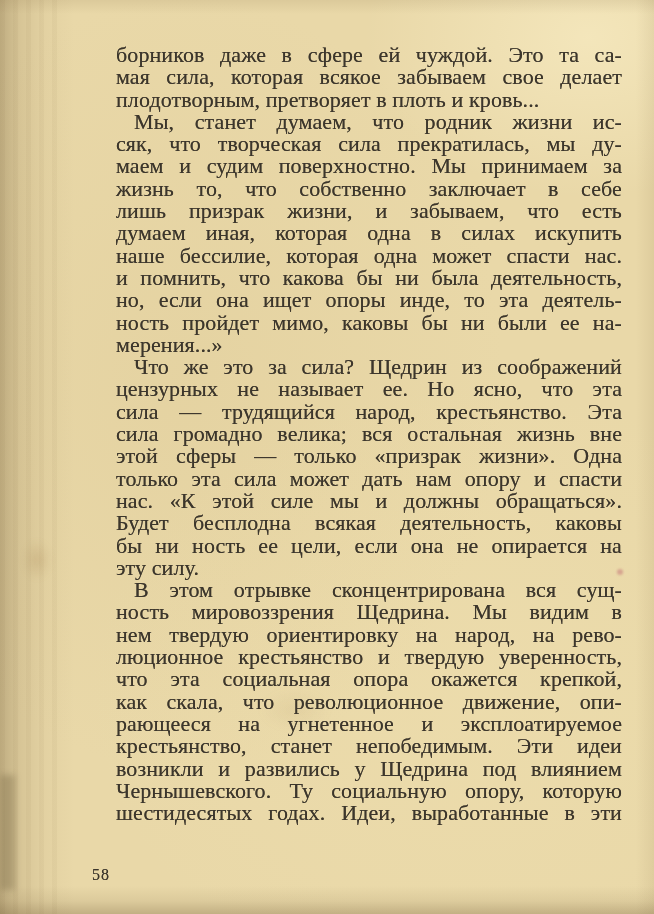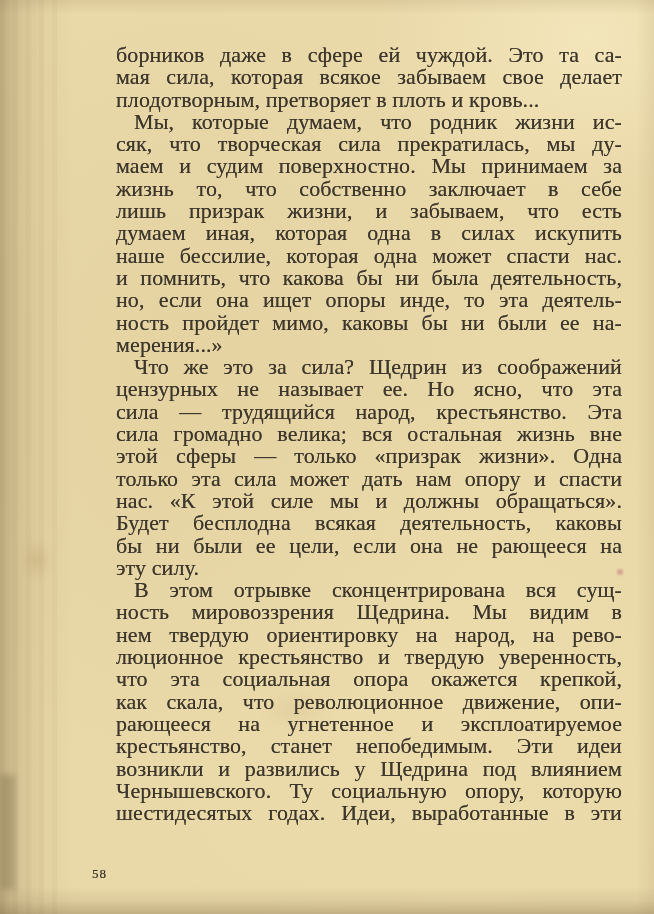--- a/index.html
+++ b/index.html
@@ -92,21 +92,21 @@
   }
   .line.indent { text-indent: 18px; }
   .line.end {
     text-align: center;
     text-align-last: left;
   }
   .page-number {
     position: absolute;
     left: 92px;
     top: 866px;
-    font-size: 13px;
+    font-size: 16px;
     letter-spacing: 1px;
     text-shadow: 0 0 0.6px rgba(58,52,42,0.75);
     text-align: right;
   }
 </style>
 </head>
 <body>
 
 <div class="scan">
   <div class="shade shade-left"></div>
@@ -116,40 +116,40 @@
   <div class="shade shade-bottom"></div>
   <div class="shade edge-strip"></div>
   <div class="shade blotch-1"></div>
   <div class="shade blotch-2"></div>
   <div class="shade speck-pink"></div>
 
   <div class="textblock">
       <div class="line">борников даже в сфере ей чуждой. Это та са-</div>
       <div class="line">мая сила, которая всякое забываем свое делает</div>
       <div class="line end">плодотворным, претворяет в плоть и кровь...</div>
-      <div class="line indent">Мы, которые думаем, что родник жизни ис-</div>
+      <div class="line indent">Мы, станет думаем, что родник жизни ис-</div>
       <div class="line">сяк, что творческая сила прекратилась, мы ду-</div>
       <div class="line">маем и судим поверхностно. Мы принимаем за</div>
       <div class="line">жизнь то, что собственно заключает в себе</div>
       <div class="line">лишь призрак жизни, и забываем, что есть</div>
       <div class="line">думаем иная, которая одна в силах искупить</div>
       <div class="line">наше бессилие, которая одна может спасти нас.</div>
       <div class="line">и помнить, что какова бы ни была деятельность,</div>
       <div class="line">но, если она ищет опоры инде, то эта деятель-</div>
       <div class="line">ность пройдет мимо, каковы бы ни были ее на-</div>
       <div class="line end">мерения...»</div>
       <div class="line indent">Что же это за сила? Щедрин из соображений</div>
       <div class="line">цензурных не называет ее. Но ясно, что эта</div>
       <div class="line">сила — трудящийся народ, крестьянство. Эта</div>
       <div class="line">сила громадно велика; вся остальная жизнь вне</div>
       <div class="line">этой сферы — только «призрак жизни». Одна</div>
       <div class="line">только эта сила может дать нам опору и спасти</div>
       <div class="line">нас. «К этой силе мы и должны обращаться».</div>
       <div class="line">Будет бесплодна всякая деятельность, каковы</div>
-      <div class="line">бы ни были ее цели, если она не рающееся на</div>
+      <div class="line">бы ни ность ее цели, если она не опирается на</div>
       <div class="line end">эту силу.</div>
       <div class="line indent">В этом отрывке сконцентрирована вся сущ-</div>
       <div class="line">ность мировоззрения Щедрина. Мы видим в</div>
       <div class="line">нем твердую ориентировку на народ, на рево-</div>
       <div class="line">люционное крестьянство и твердую уверенность,</div>
       <div class="line">что эта социальная опора окажется крепкой,</div>
       <div class="line">как скала, что революционное движение, опи-</div>
       <div class="line">рающееся на угнетенное и эксплоатируемое</div>
       <div class="line">крестьянство, станет непобедимым. Эти идеи</div>
       <div class="line">возникли и развились у Щедрина под влиянием</div>

